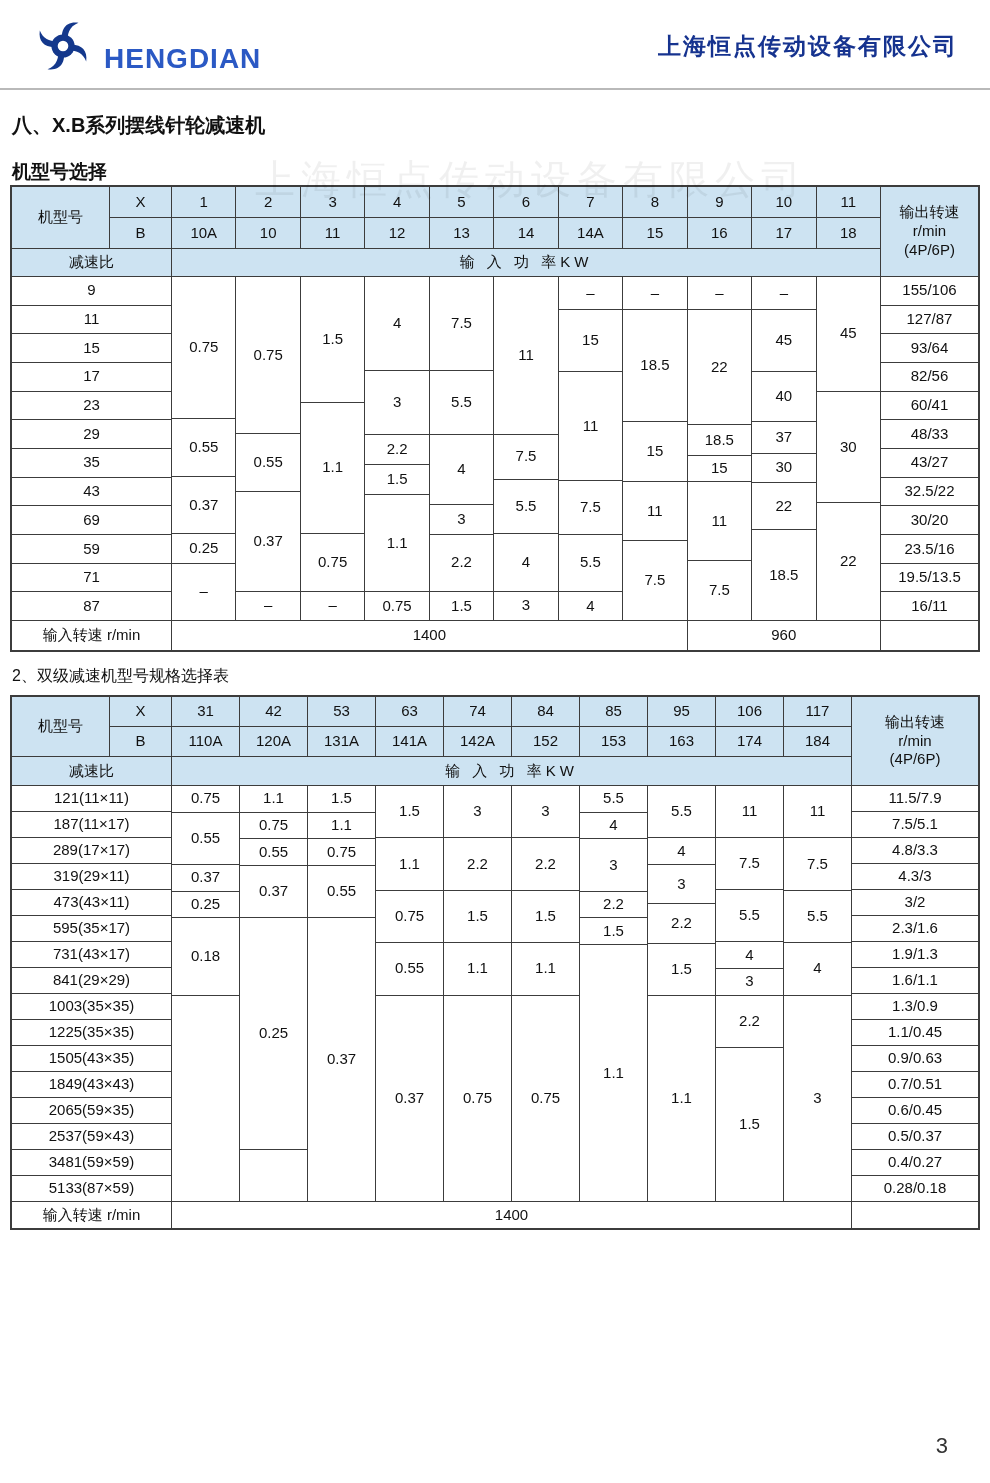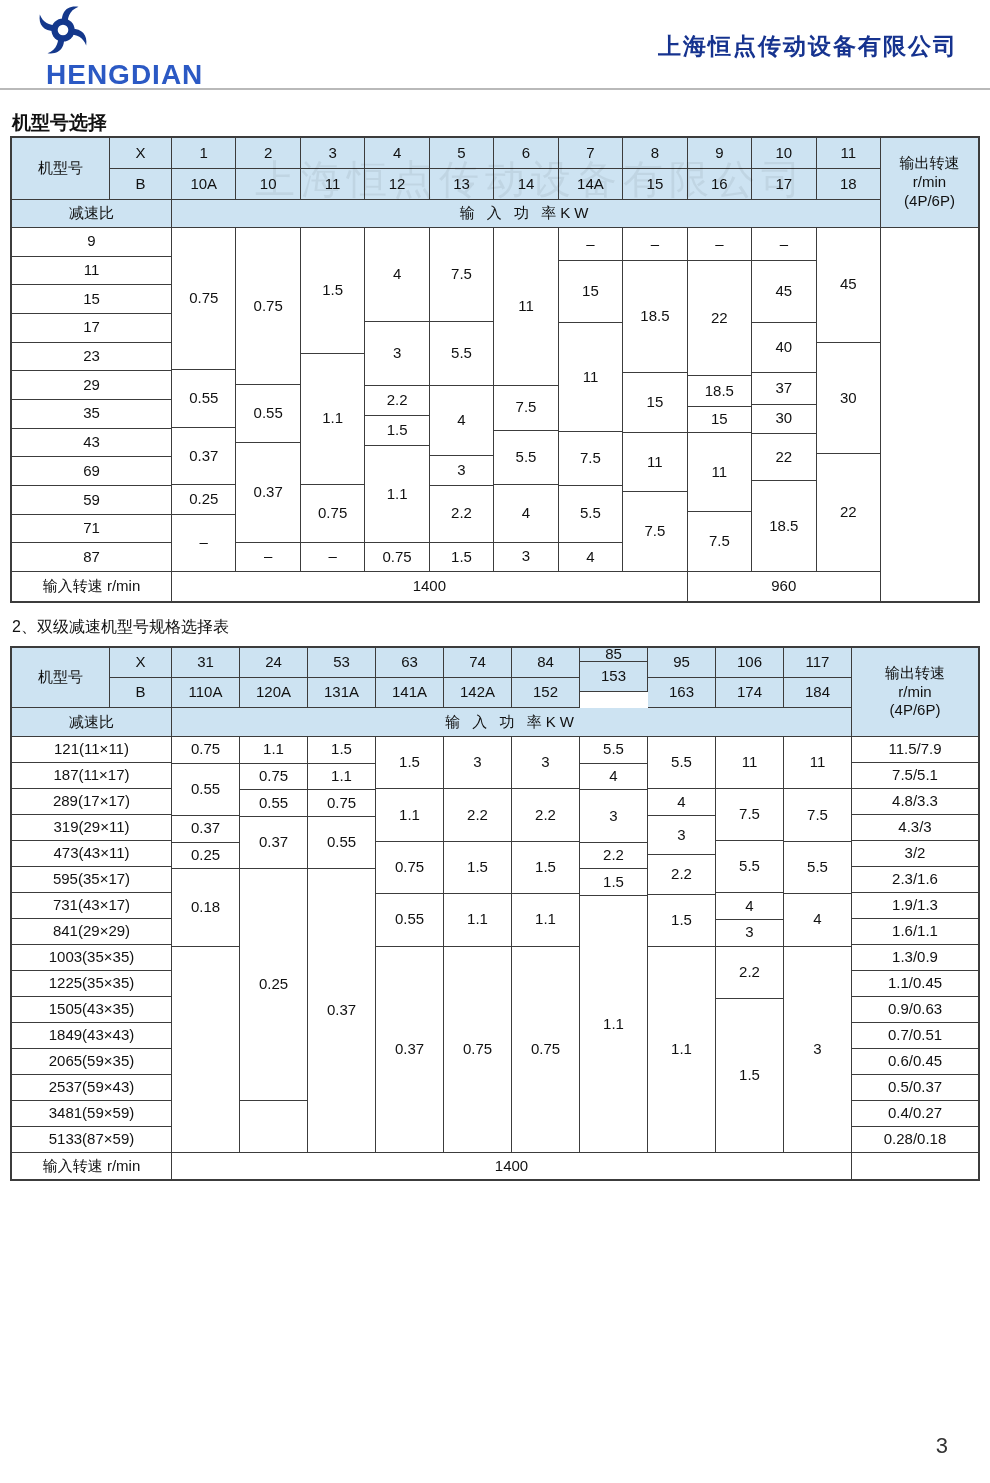--- a/index.html
+++ b/index.html
@@ -1,21 +1,21 @@
 <!DOCTYPE html>
 <html><head>
 <meta charset="utf-8">
 <style>
   html,body{margin:0;padding:0;background:#e8e8e8;}
   .page{position:relative;width:990px;height:1483px;background:#ffffff;margin:0 auto;
         font-family:"Liberation Sans","DejaVu Sans",sans-serif;overflow:hidden;}
   
   .hdr{display:flex;justify-content:space-between;align-items:center;
        padding:16px 26px 12px 34px;border-bottom:2px solid #b9b9b9;height:60px;}
-  .logo-wrap{display:flex;align-items:flex-start;flex-direction:column;}
+  .logo-wrap{display:flex;align-items:flex-end;}
   .brand{color:#2b59c4;font-size:28px;font-weight:700;letter-spacing:1px;margin-left:12px;}
   .company{color:#16338f;font-size:23px;font-weight:700;letter-spacing:2px;margin-right:6px;}
   
   .title{font-size:20px;font-weight:700;color:#111;margin:22px 0 0 12px;}
   .para{width:958px;margin:8px 0 0 14px;font-size:17px;line-height:2.05;
         text-align:justify;text-indent:2em;color:#1a1a1a;position:relative;z-index:2;}
   .watermark{position:absolute;left:255px;top:152px;font-size:40px;letter-spacing:6px;
              color:#000;opacity:0.055;white-space:nowrap;z-index:1;}
   .section{font-size:19px;font-weight:700;margin:20px 0 0 12px;color:#111;}
   .caption{font-size:16px;margin:14px 0 8px 12px;color:#111;}
@@ -50,20 +50,21 @@
         </g>
         <circle cx="30" cy="30" r="5.5" fill="#ffffff"></circle>
       </svg>
       <span class="brand">HENGDIAN</span>
     </div>
     <div class="company">上海恒点传动设备有限公司</div>
   </div>
 
   <div class="watermark">上海恒点传动设备有限公司</div>
 
+  <div class="title">八、X.B系列摆线针轮减速机</div>
   <div class="section">机型号选择</div>
 
   <div id="tbl0" class="tbl">
       <div class="row">
         <div class="stack" style="width: 869px;">
           <div class="row">
             <div class="c hc" style="width: 98px; height: 62px;">机型号</div>
             <div class="stack" style="width: 62px;">
               <div class="c hc" style="height: 31px;">X</div>
               <div class="c hc" style="height: 31px;">B</div>
@@ -211,20 +212,34 @@
           <div class="c" style="flex: 1.1 1 0px;">37</div>
           <div class="c" style="flex: 1 1 0px;">30</div>
           <div class="c" style="flex: 1.65 1 0px;">22</div>
           <div class="c" style="flex: 3.2 1 0px;">18.5</div>
         </div>
         <div class="stack" style="width: 64.4545px;">
           <div class="c" style="flex: 1.95 1 0px;">45</div>
           <div class="c" style="flex: 1.9 1 0px;">30</div>
           <div class="c" style="flex: 2 1 0px;">22</div>
         </div>
+        <div class="stack" style="width: 97px;">
+          <div class="c noR" style="flex: 1 1 0px;">155/106</div>
+          <div class="c noR" style="flex: 1 1 0px;">127/87</div>
+          <div class="c noR" style="flex: 1 1 0px;">93/64</div>
+          <div class="c noR" style="flex: 1 1 0px;">82/56</div>
+          <div class="c noR" style="flex: 1 1 0px;">60/41</div>
+          <div class="c noR" style="flex: 1 1 0px;">48/33</div>
+          <div class="c noR" style="flex: 1 1 0px;">43/27</div>
+          <div class="c noR" style="flex: 1 1 0px;">32.5/22</div>
+          <div class="c noR" style="flex: 1 1 0px;">30/20</div>
+          <div class="c noR" style="flex: 1 1 0px;">23.5/16</div>
+          <div class="c noR" style="flex: 1 1 0px;">19.5/13.5</div>
+          <div class="c noR" style="flex: 1 1 0px;">16/11</div>
+        </div>
       </div>
       <div class="row">
         <div class="c noB" style="width: 160px; height: 29px;">输入转速 r/min</div>
         <div class="c noB" style="width: 515.636px; height: 29px;">1400</div>
         <div class="c noB" style="width: 193.364px; height: 29px;">960</div>
         <div class="c noB noR" style="width: 97px; height: 29px;"></div>
       </div>
     </div>
 
   <div class="caption">2、双级减速机型号规格选择表</div>
@@ -235,41 +250,41 @@
             <div class="c hc" style="width: 98px; height: 60px;">机型号</div>
             <div class="stack" style="width: 62px;">
               <div class="c hc" style="height: 30px;">X</div>
               <div class="c hc" style="height: 30px;">B</div>
             </div>
             <div class="stack" style="width: 68px;">
               <div class="c hc" style="height: 30px;">31</div>
               <div class="c hc" style="height: 30px;">110A</div>
             </div>
             <div class="stack" style="width: 68px;">
-              <div class="c hc" style="height: 30px;">24</div>
+              <div class="c hc" style="height: 30px;">42</div>
               <div class="c hc" style="height: 30px;">120A</div>
             </div>
             <div class="stack" style="width: 68px;">
               <div class="c hc" style="height: 30px;">53</div>
               <div class="c hc" style="height: 30px;">131A</div>
             </div>
             <div class="stack" style="width: 68px;">
               <div class="c hc" style="height: 30px;">63</div>
               <div class="c hc" style="height: 30px;">141A</div>
             </div>
             <div class="stack" style="width: 68px;">
               <div class="c hc" style="height: 30px;">74</div>
               <div class="c hc" style="height: 30px;">142A</div>
             </div>
             <div class="stack" style="width: 68px;">
               <div class="c hc" style="height: 30px;">84</div>
               <div class="c hc" style="height: 30px;">152</div>
             </div>
             <div class="stack" style="width: 68px;">
-              <div class="c hc" style="height: 14px;">85</div>
+              <div class="c hc" style="height: 30px;">85</div>
               <div class="c hc" style="height: 30px;">153</div>
             </div>
             <div class="stack" style="width: 68px;">
               <div class="c hc" style="height: 30px;">95</div>
               <div class="c hc" style="height: 30px;">163</div>
             </div>
             <div class="stack" style="width: 68px;">
               <div class="c hc" style="height: 30px;">106</div>
               <div class="c hc" style="height: 30px;">174</div>
             </div>

